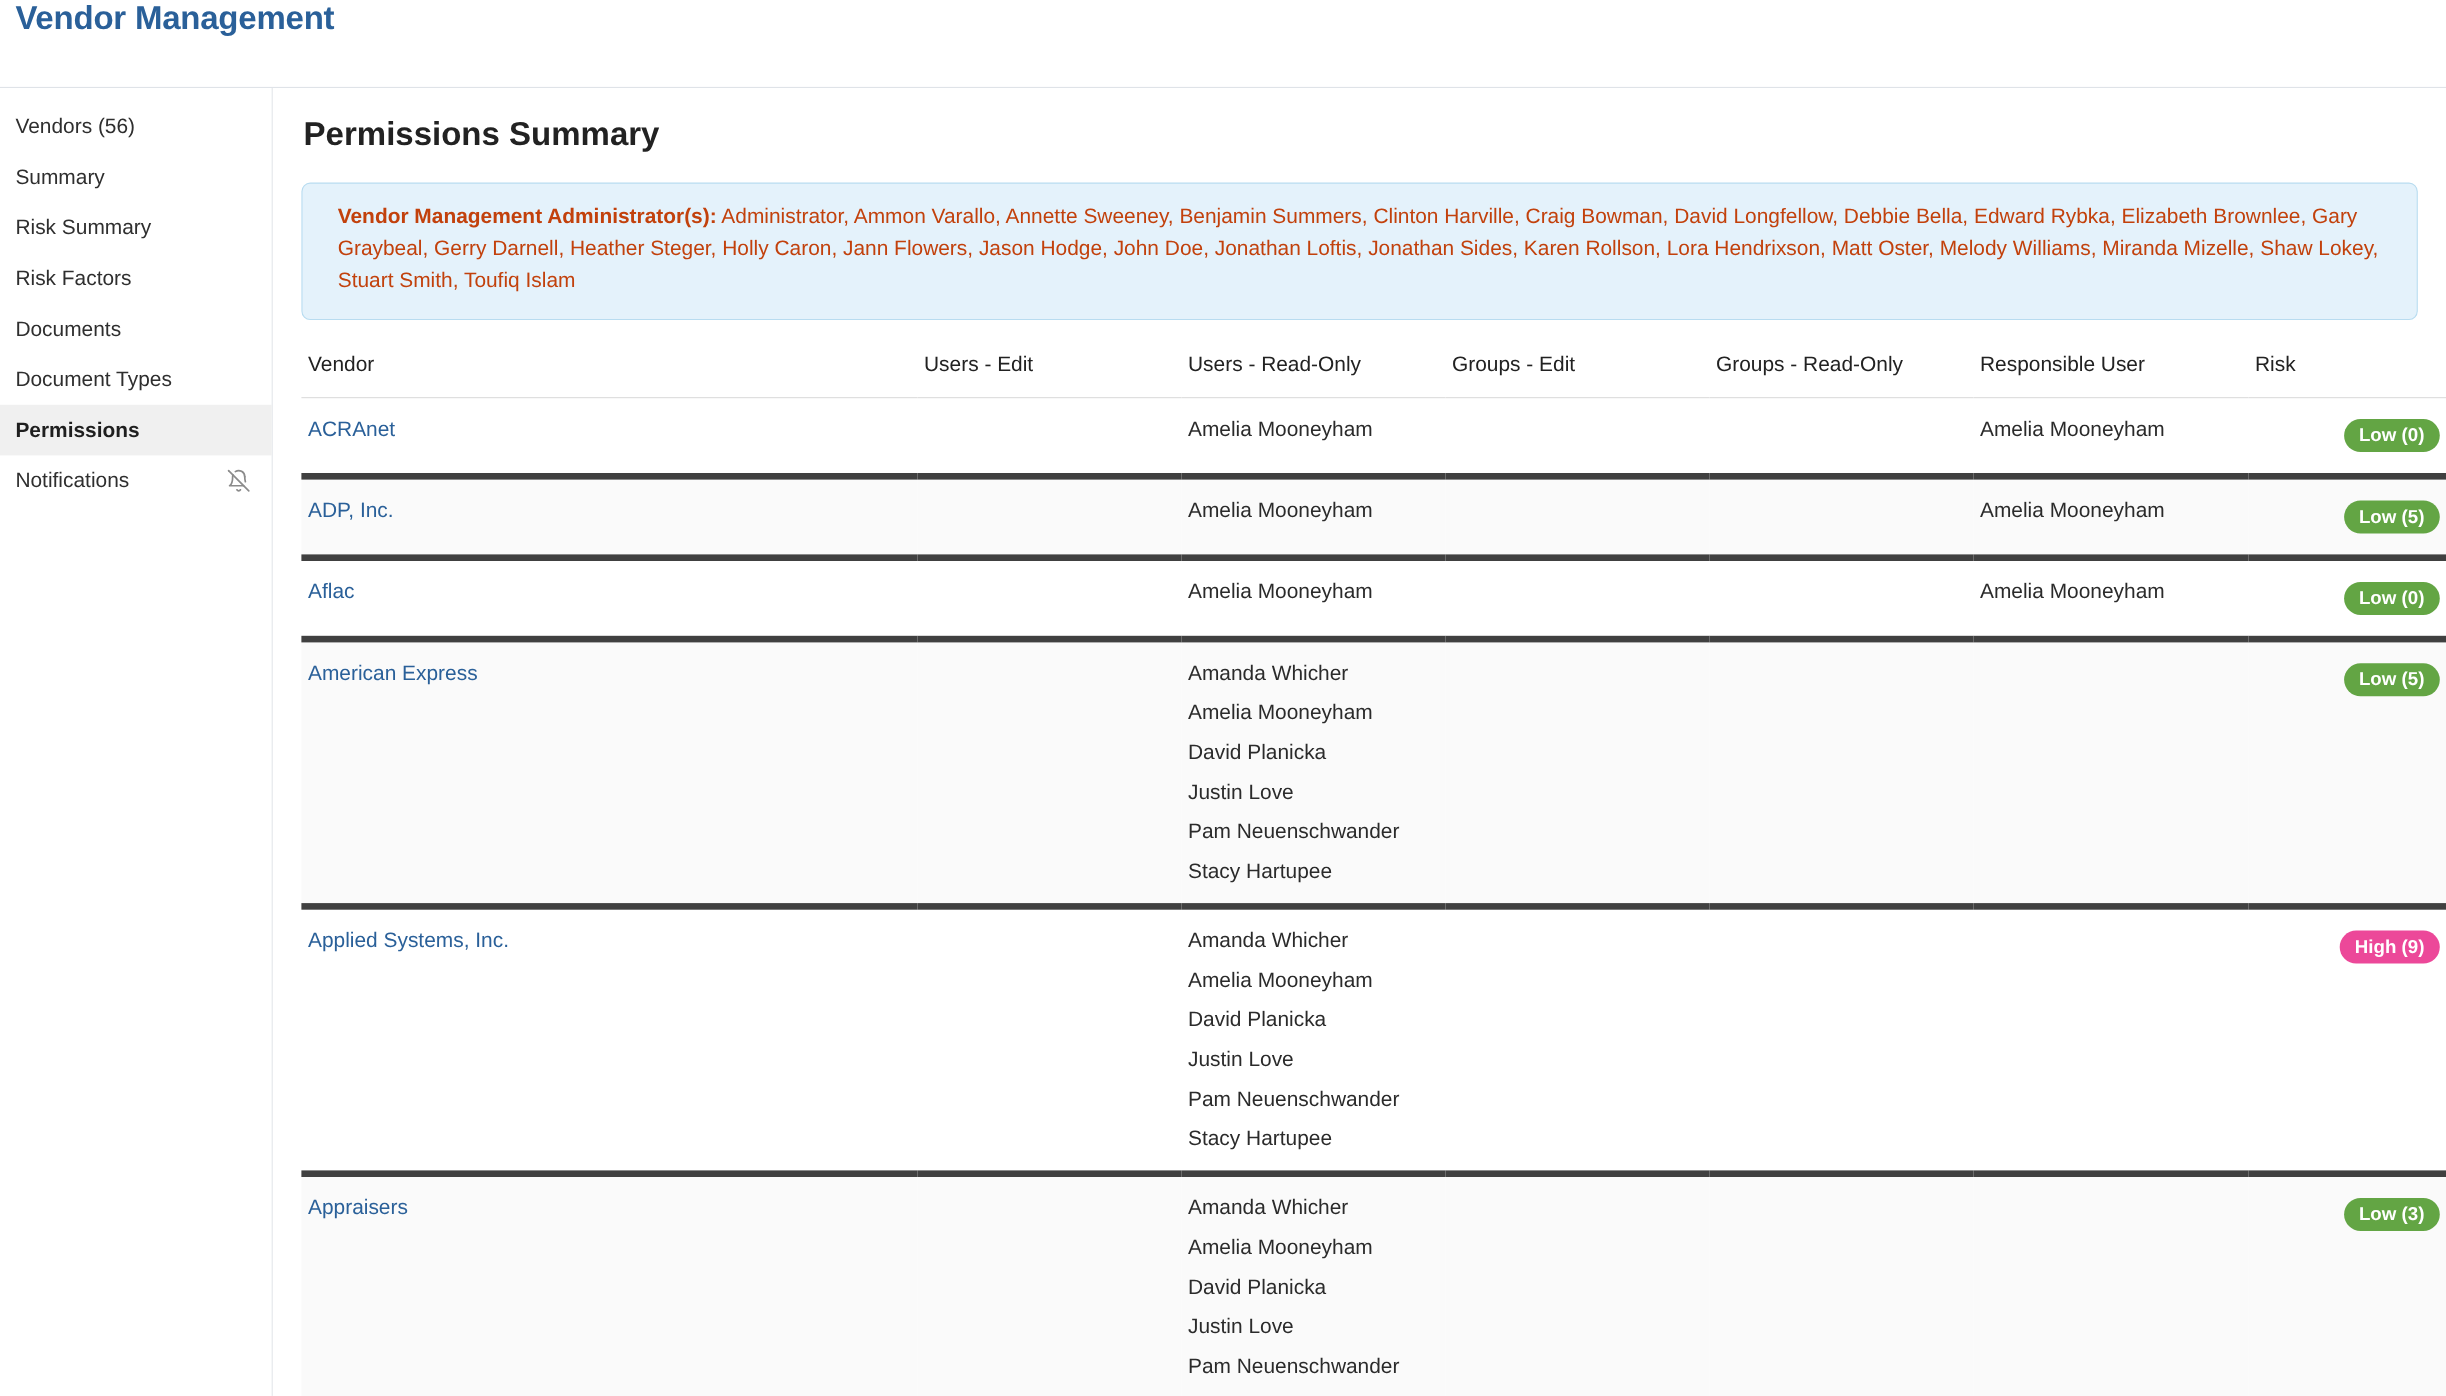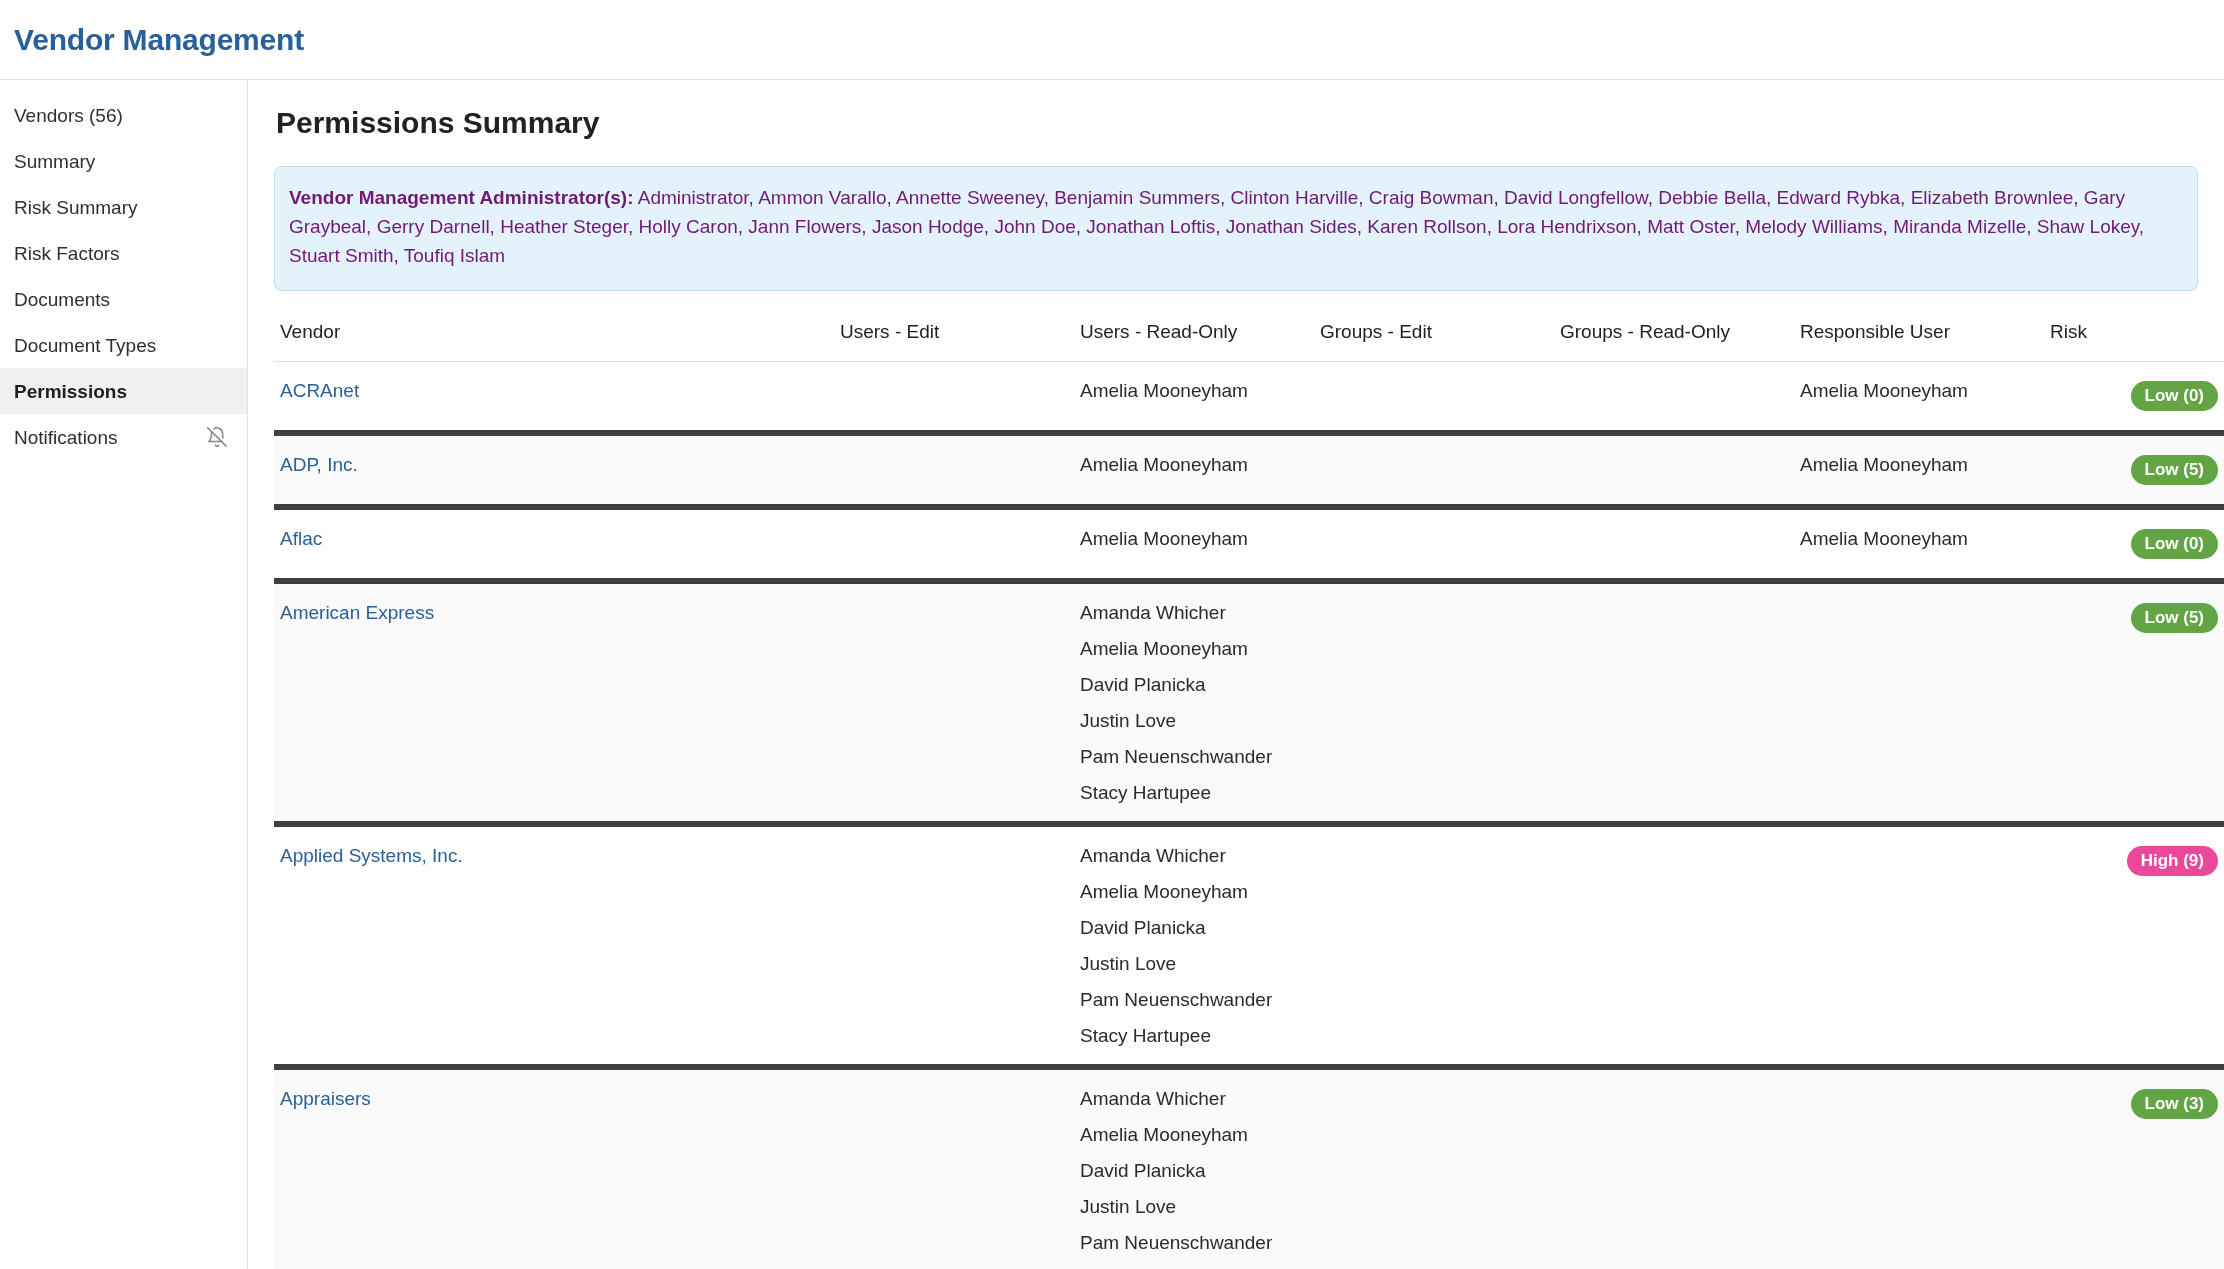--- a/index.html
+++ b/index.html
@@ -10,21 +10,21 @@
     font-family: "Liberation Sans", sans-serif;
     overflow: hidden;
   }
   .app { width: 2224px; height: 1269px; display: flex; flex-direction: column; background:#fff; }
 
   
   .app-header {
     height: 80px;
     flex: 0 0 80px;
     display: flex;
-    align-items: center;
+    align-items: flex-start;
     padding: 0 14px;
     background: #ffffff;
     border-bottom: 1px solid #dfe3e8;
   }
   .app-title {
     font-size: 30px;
     font-weight: bold;
     color: #2a6099;
     letter-spacing: -0.2px;
   }
@@ -71,24 +71,24 @@
     font-weight: bold;
     color: #222;
     margin: 0 0 26px 2px;
   }
 
   
   .admin-banner {
     background: #e4f2fb;
     border: 1px solid #b8dcf0;
     border-radius: 8px;
-    padding: 17px 22px 19px 14px;
+    padding: 17px 22px 19px 32px;
     font-size: 19px;
     line-height: 1.52;
-    color: #701a75;
+    color: #c2410c;
     margin-bottom: 26px;
   }
   .admin-banner b { font-weight: bold; }
 
   
   table.perm-table {
     width: 100%;
     border-collapse: collapse;
     table-layout: fixed;
   }

